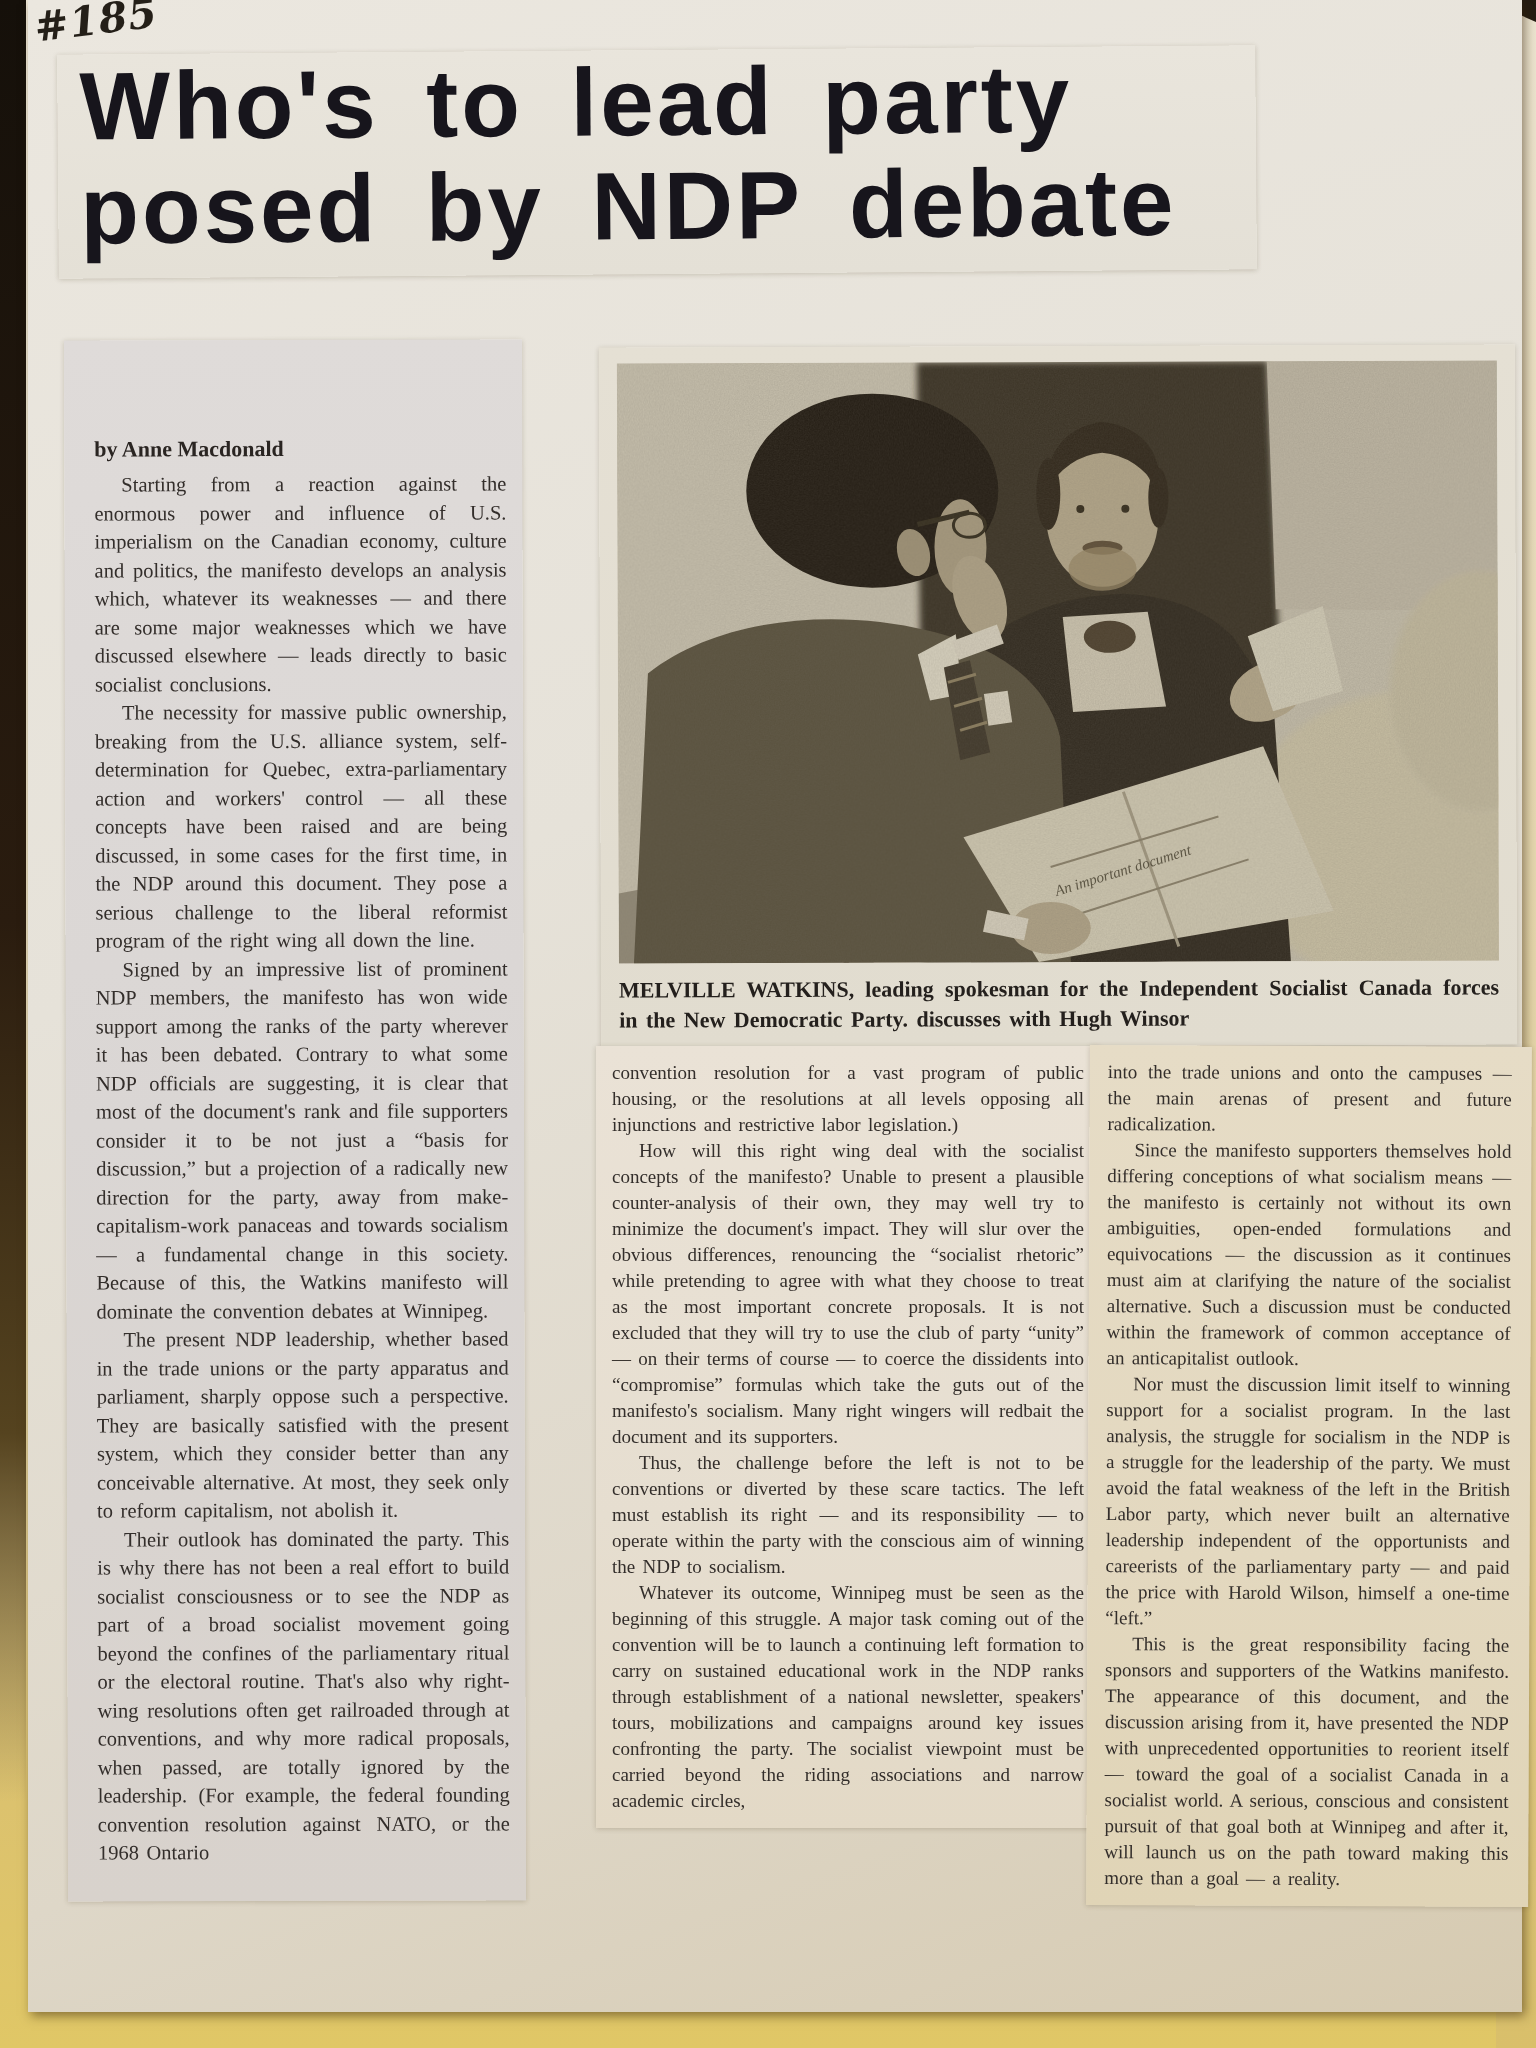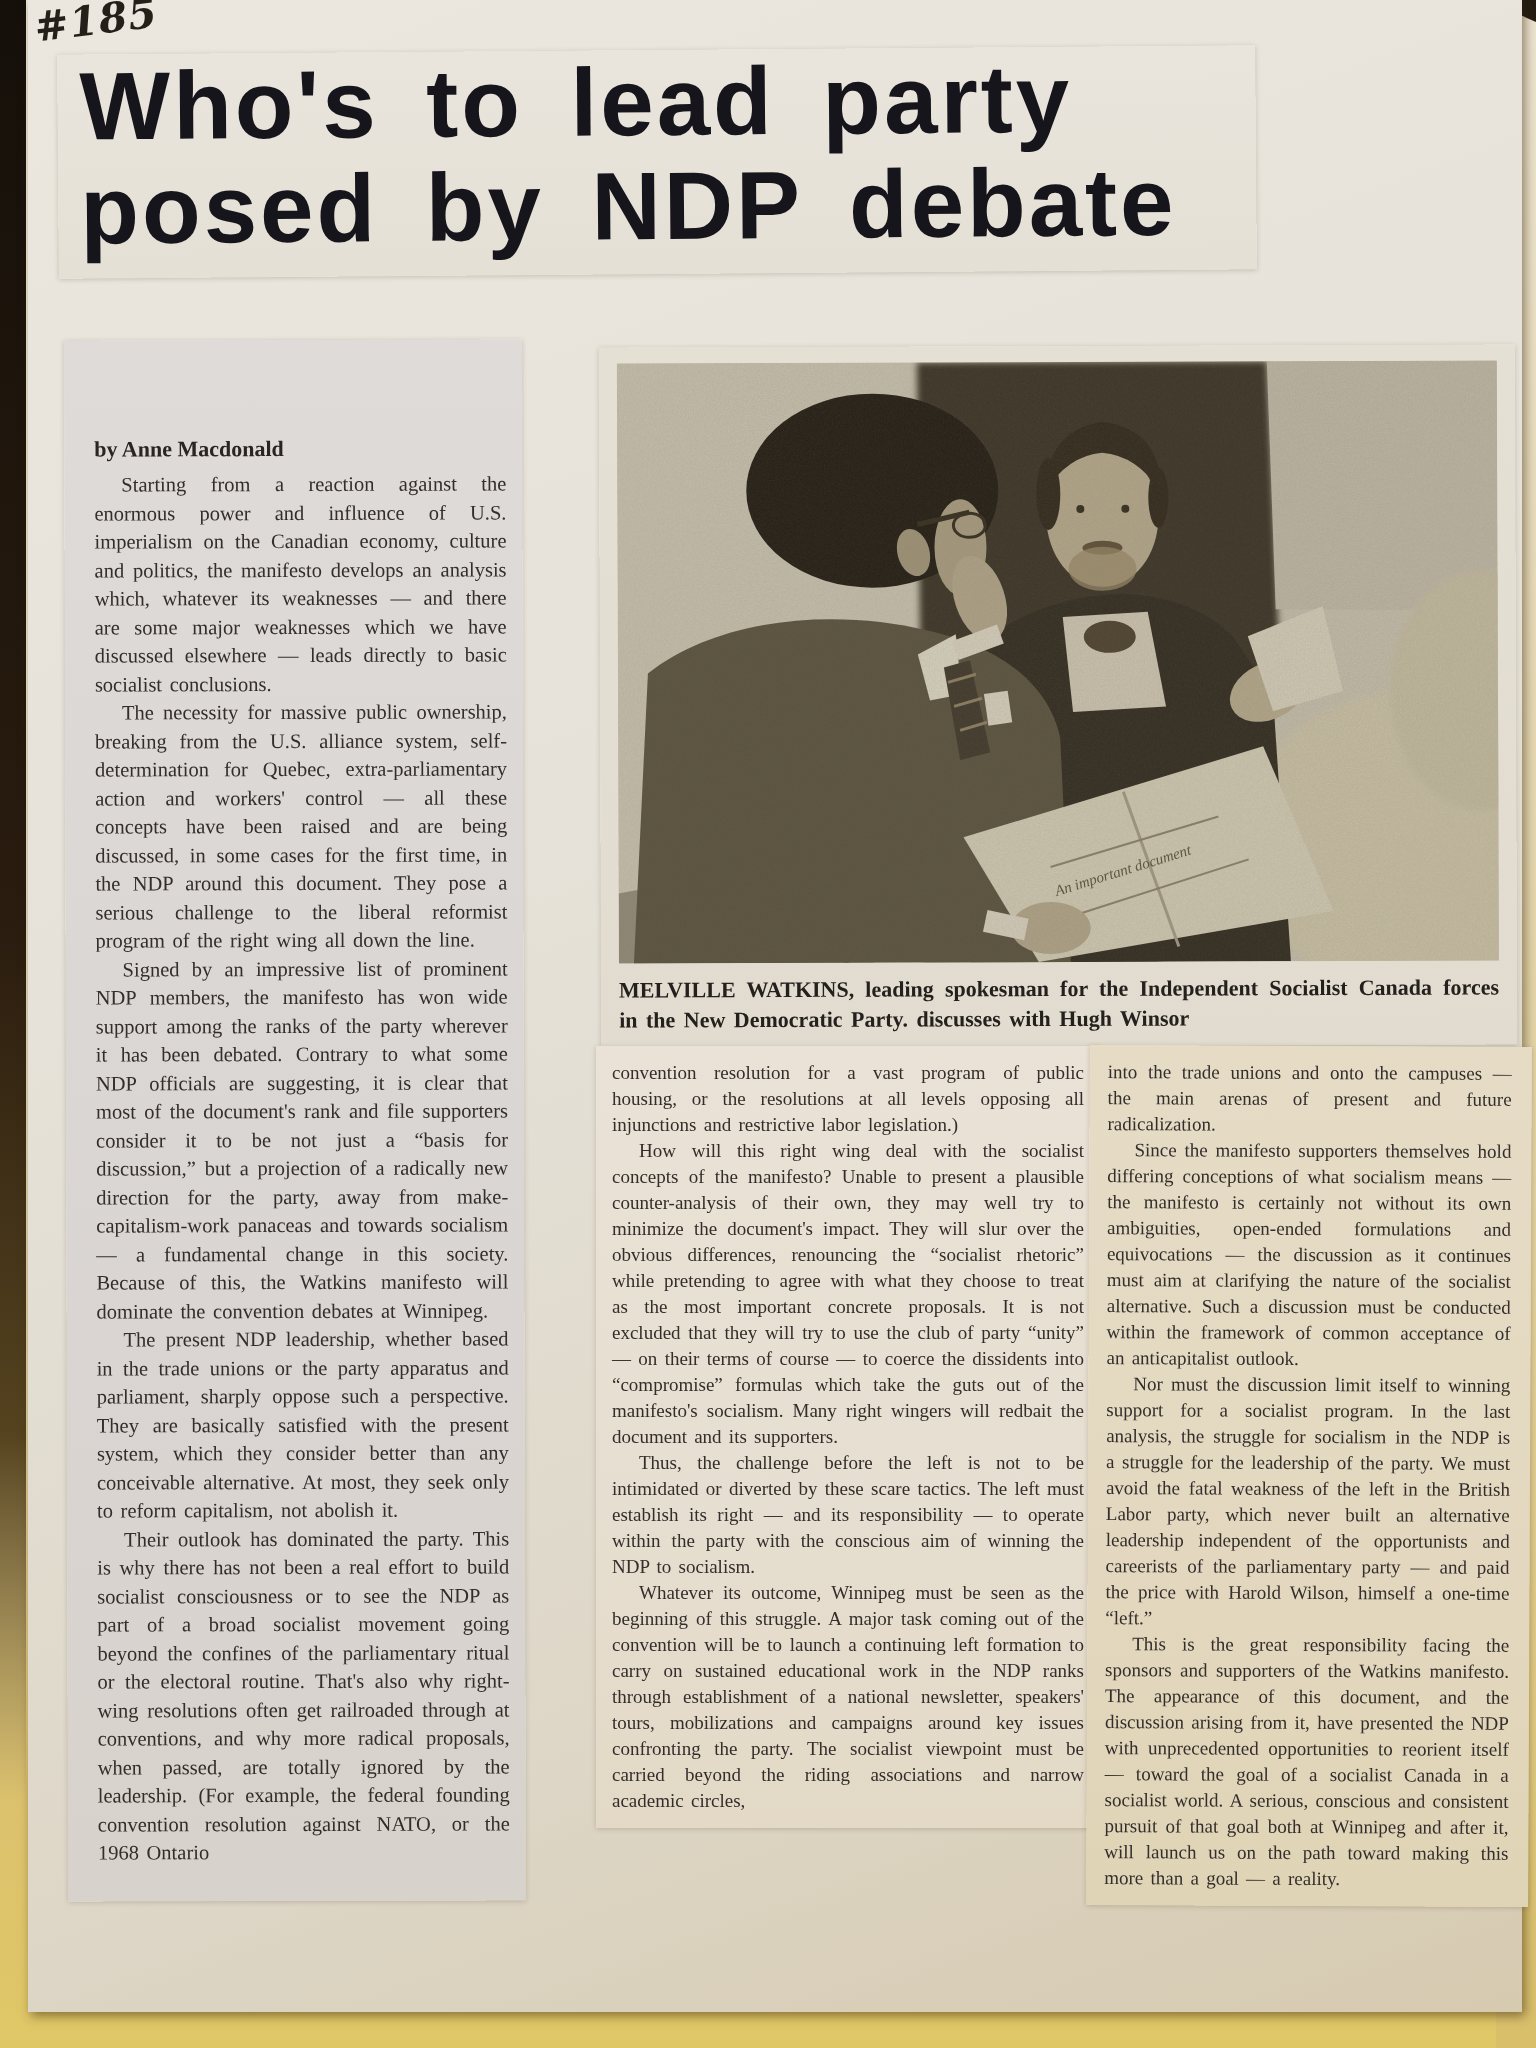--- a/index.html
+++ b/index.html
@@ -167,21 +167,21 @@
         <rect width="880" height="600" fill="#7d6b48" opacity=".07"></rect>
         <rect width="880" height="600" filter="url(#grain)"></rect>
       </svg>
       <div class="caption">MELVILLE WATKINS, leading spokesman for the Independent Socialist Canada forces in the New Democratic Party. discusses with Hugh Winsor</div>
     </div>
 
     <div class="clip col2-clip">
       <div class="coltext">
           <p class="flush">convention resolution for a vast program of public housing, or the resolutions at all levels opposing all injunctions and restrictive labor legislation.)</p>
           <p>How will this right wing deal with the socialist concepts of the manifesto? Unable to present a plausible counter-analysis of their own, they may well try to minimize the document's impact. They will slur over the obvious differences, renouncing the “socialist rhetoric” while pretending to agree with what they choose to treat as the most important concrete proposals. It is not excluded that they will try to use the club of party “unity” — on their terms of course — to coerce the dissidents into “compromise” formulas which take the guts out of the manifesto's socialism. Many right wingers will redbait the document and its supporters.</p>
-          <p>Thus, the challenge before the left is not to be intimidated or diverted by these scare tactics. The left must establish its right — and its responsibility — to operate within the party with the conscious aim of winning the NDP to socialism.</p>
+          <p>Thus, the challenge before the left is not to be conventions or diverted by these scare tactics. The left must establish its right — and its responsibility — to operate within the party with the conscious aim of winning the NDP to socialism.</p>
           <p>Whatever its outcome, Winnipeg must be seen as the beginning of this struggle. A major task coming out of the convention will be to launch a continuing left formation to carry on sustained educational work in the NDP ranks through establishment of a national newsletter, speakers' tours, mobilizations and campaigns around key issues confronting the party. The socialist viewpoint must be carried beyond the riding associations and narrow academic circles,</p>
         </div>
     </div>
 
     <div class="clip col3-clip">
       <div class="coltext">
           <p class="flush">into the trade unions and onto the campuses — the main arenas of present and future radicalization.</p>
           <p>Since the manifesto supporters themselves hold differing conceptions of what socialism means — the manifesto is certainly not without its own ambiguities, open-ended formulations and equivocations — the discussion as it continues must aim at clarifying the nature of the socialist alternative. Such a discussion must be conducted within the framework of common acceptance of an anticapitalist outlook.</p>
           <p>Nor must the discussion limit itself to winning support for a socialist program. In the last analysis, the struggle for socialism in the NDP is a struggle for the leadership of the party. We must avoid the fatal weakness of the left in the British Labor party, which never built an alternative leadership independent of the opportunists and careerists of the parliamentary party — and paid the price with Harold Wilson, himself a one-time “left.”</p>
           <p>This is the great responsibility facing the sponsors and supporters of the Watkins manifesto. The appearance of this document, and the discussion arising from it, have presented the NDP with unprecedented opportunities to reorient itself — toward the goal of a socialist Canada in a socialist world. A serious, conscious and consistent pursuit of that goal both at Winnipeg and after it, will launch us on the path toward making this more than a goal — a reality.</p>

